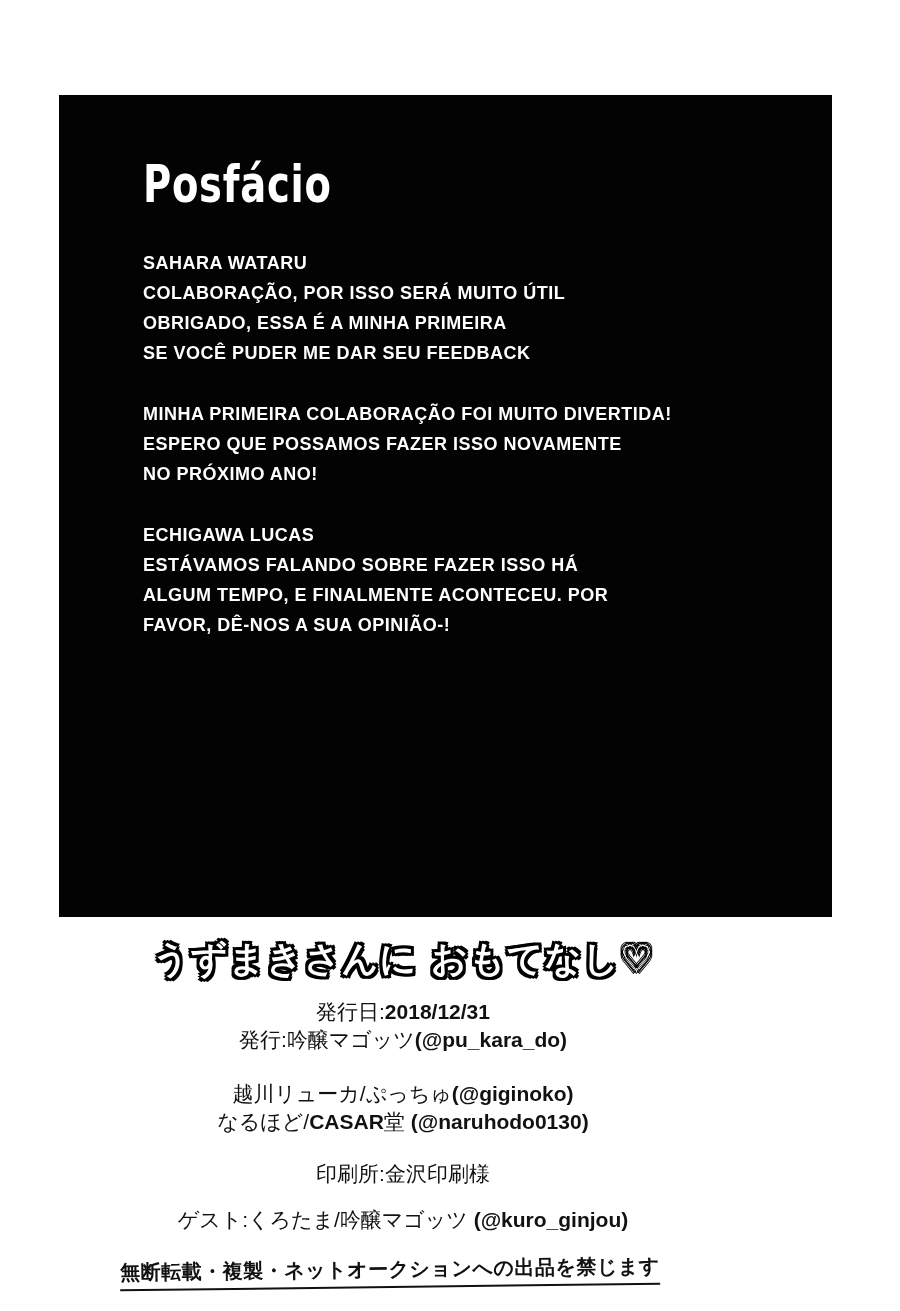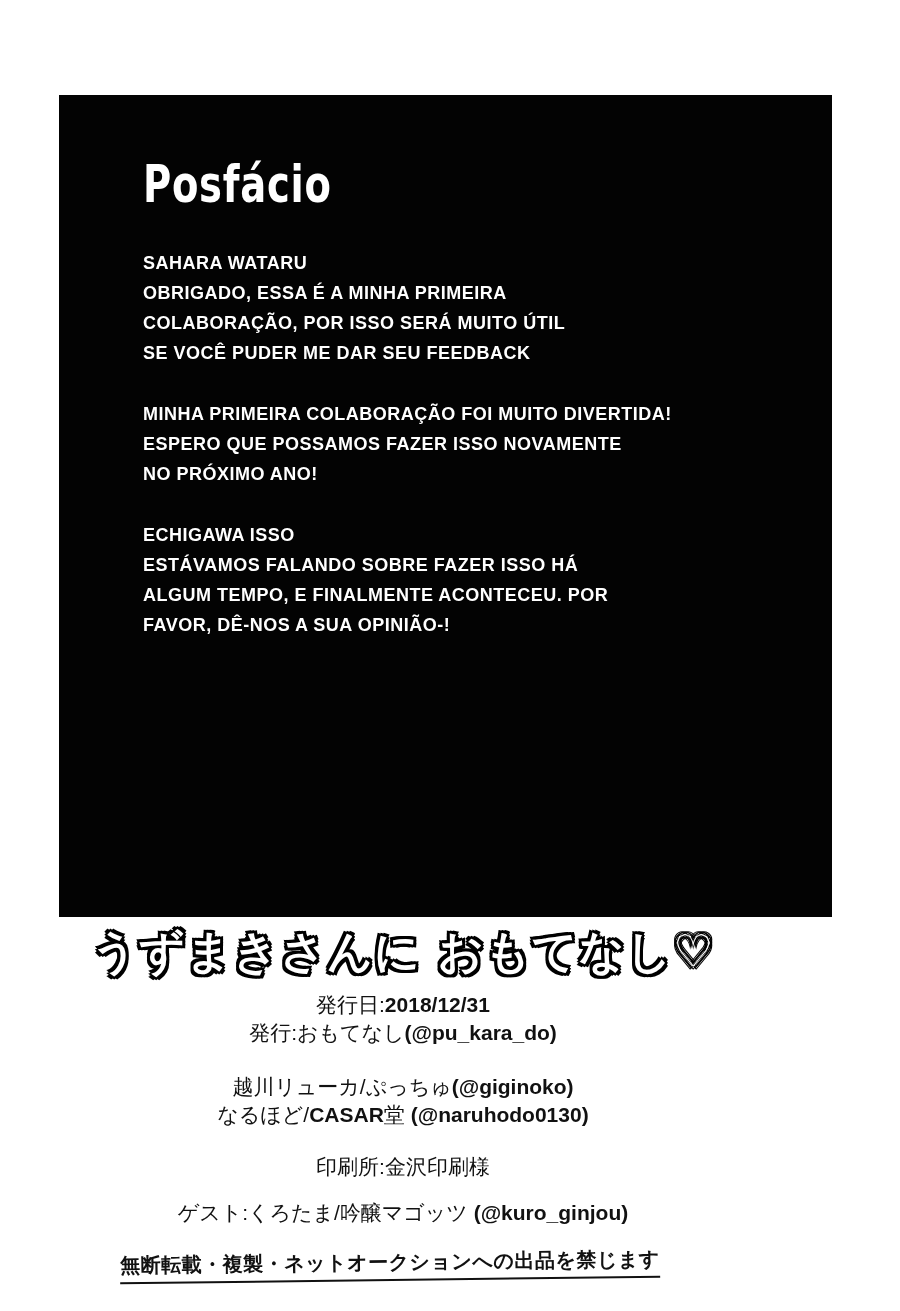--- a/index.html
+++ b/index.html
@@ -53,30 +53,31 @@
     left: 0;
     top: 928px;
     width: 806px;
     text-align: center;
     color: #111111;
   }
   .col-title {
     display: inline-block;
     font-family: "DejaVu Sans", sans-serif;
     font-weight: 800;
-    font-size: 45px;
+    font-size: 36px;
     line-height: 48px;
     letter-spacing: 1px;
     color: #ffffff;
     white-space: nowrap;
     text-shadow:
       -3px -3px 0 #000, -3px 0 0 #000, -3px 3px 0 #000,
        0 -3px 0 #000,               0 3px 0 #000,
        3px -3px 0 #000,  3px 0 0 #000,  3px 3px 0 #000,
       -2px -2px 0 #000,  2px -2px 0 #000, -2px 2px 0 #000, 2px 2px 0 #000;
+    margin-top: 7px;
   }
   .col-groups { margin-top: 4px; }
   .col-group { margin-top: 26px; }
   .col-group:nth-of-type(1) { margin-top: 15px; }
   .col-group:nth-of-type(2) { margin-top: 26px; }
   .col-group:nth-of-type(3) { margin-top: 24px; }
   .col-group:nth-of-type(4) { margin-top: 18px; }
   .col-line {
     font-size: 21px;
     line-height: 28px;
@@ -105,46 +106,46 @@
 </head>
 <body>
 
 <div class="page">
 
   <div class="panel">
     <div class="af-title">Posfácio</div>
     <div class="af-sections">
         <div class="af-section">
           <div class="af-line">SAHARA WATARU</div>
+          <div class="af-line">COLABORAÇÃO, POR ISSO SERÁ MUITO ÚTIL</div>
           <div class="af-line">OBRIGADO, ESSA É A MINHA PRIMEIRA</div>
-          <div class="af-line">COLABORAÇÃO, POR ISSO SERÁ MUITO ÚTIL</div>
           <div class="af-line">SE VOCÊ PUDER ME DAR SEU FEEDBACK</div>
         </div>
         <div class="af-section">
           <div class="af-line">MINHA PRIMEIRA COLABORAÇÃO FOI MUITO DIVERTIDA!</div>
           <div class="af-line">ESPERO QUE POSSAMOS FAZER ISSO NOVAMENTE</div>
           <div class="af-line">NO PRÓXIMO ANO!</div>
         </div>
         <div class="af-section">
-          <div class="af-line">ECHIGAWA ISSO</div>
+          <div class="af-line">ECHIGAWA LUCAS</div>
           <div class="af-line">ESTÁVAMOS FALANDO SOBRE FAZER ISSO HÁ</div>
           <div class="af-line">ALGUM TEMPO, E FINALMENTE ACONTECEU. POR</div>
           <div class="af-line">FAVOR, DÊ-NOS A SUA OPINIÃO-!</div>
         </div>
       </div>
   </div>
 
   <div class="colophon">
     <div>
       <span class="col-title">うずまきさんに おもてなし♡</span>
     </div>
     <div class="col-groups">
         <div class="col-group">
           <div class="col-line"><span>発行日:</span><span class="bold">2018/12/31</span></div>
-          <div class="col-line"><span>発行:おもてなし</span><span class="bold">(@pu_kara_do)</span></div>
+          <div class="col-line"><span>発行:吟醸マゴッツ</span><span class="bold">(@pu_kara_do)</span></div>
         </div>
         <div class="col-group">
           <div class="col-line"><span>越川リューカ/ぷっちゅ</span><span class="bold">(@giginoko)</span></div>
           <div class="col-line"><span>なるほど/</span><span class="bold">CASAR</span><span>堂 </span><span class="bold">(@naruhodo0130)</span></div>
         </div>
         <div class="col-group">
           <div class="col-line"><span>印刷所:金沢印刷様</span></div>
         </div>
         <div class="col-group">
           <div class="col-line"><span>ゲスト:くろたま/吟醸マゴッツ </span><span class="bold">(@kuro_ginjou)</span></div>

